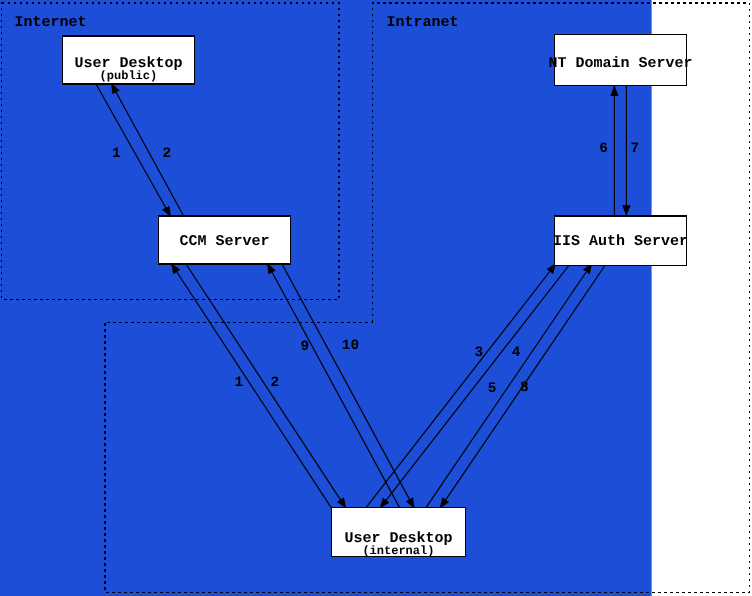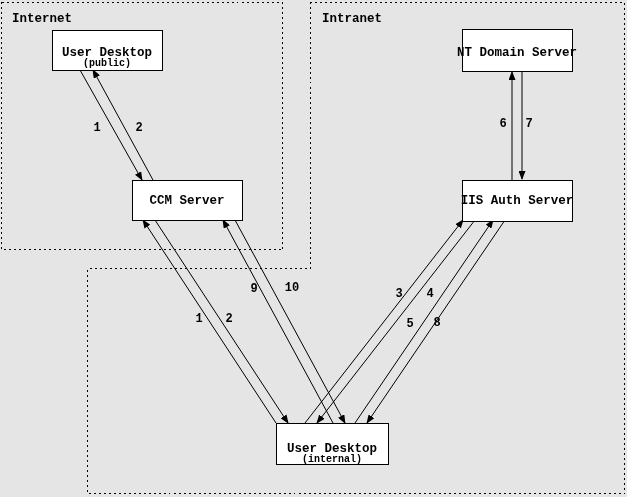--- a/index.html
+++ b/index.html
@@ -1,20 +1,20 @@
 <!DOCTYPE html>
 <html><head>
 <meta charset="utf-8">
 <style>
   html, body { margin: 0; padding: 0; background: #ffffff; }
   .stage {
     position: relative;
-    width: 627px;
+    width: 543px;
     height: 497px;
-    background: #e5e5e5;
+    background: #1d4ed8;
     font-family: "Liberation Mono", monospace;
   }
   svg { display: block; }
   .region {
     fill: none;
     stroke: #000000;
     stroke-width: 1;
     stroke-dasharray: 2 3;
     shape-rendering: crispEdges;
   }

